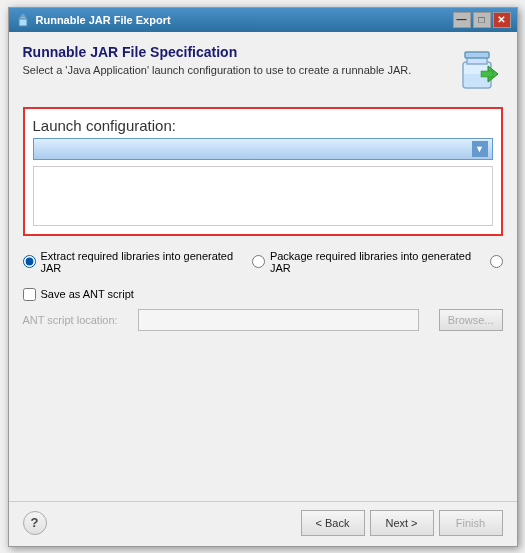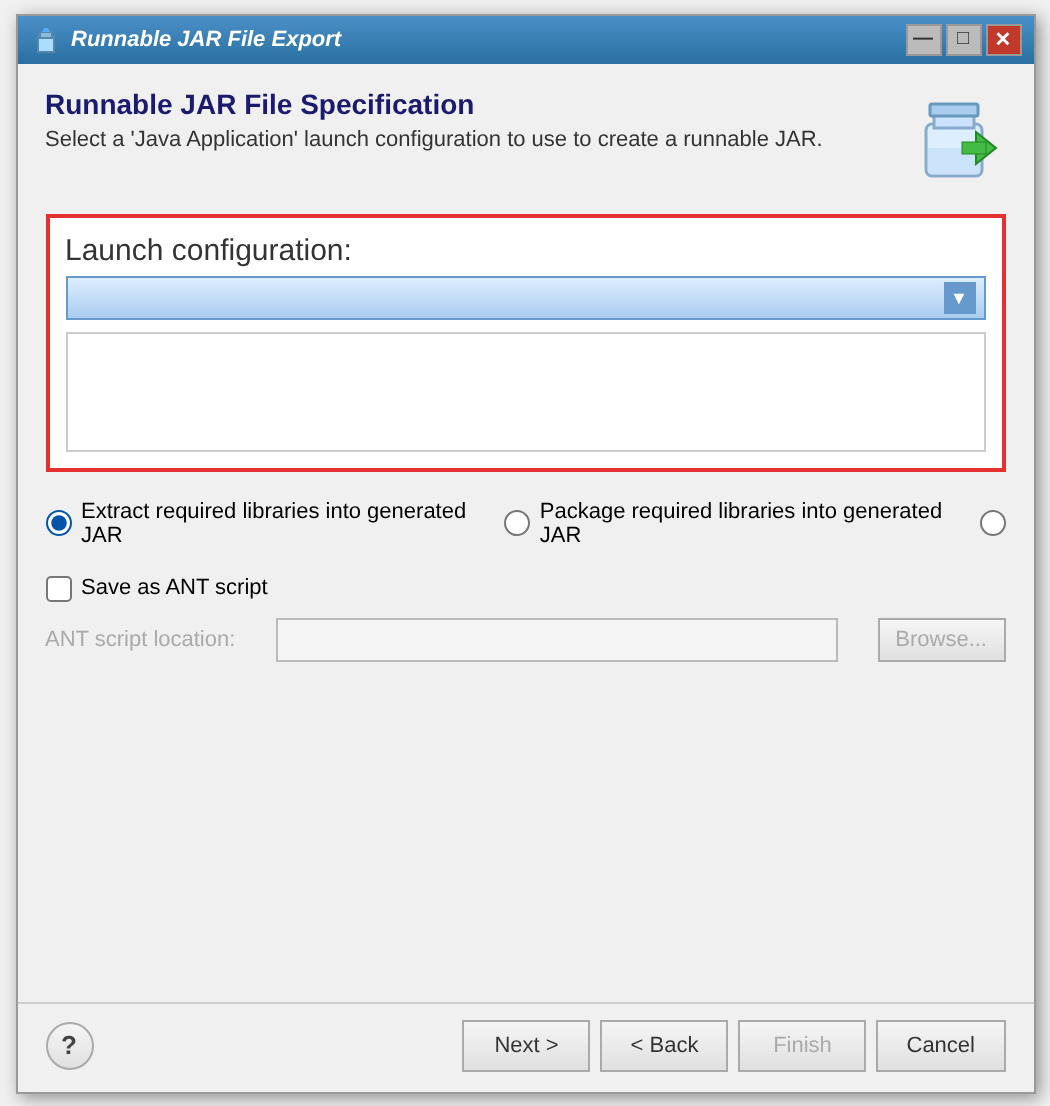--- a/index.html
+++ b/index.html
@@ -46,21 +46,20 @@
       height: 16px;
       display: flex;
       align-items: center;
       justify-content: center;
     }
 
     .title-bar-text {
       color: white;
       font-size: 11px;
       font-weight: bold;
-      font-style: italic;
     }
 
     .title-bar-buttons {
       display: flex;
       gap: 2px;
     }
 
     .title-btn {
       width: 18px;
       height: 16px;
@@ -366,19 +365,18 @@
     </div>
 
     <div class="spacer"></div>
   </div>
 
   <div class="footer">
     <div class="footer-left">
       <button class="help-btn">?</button>
     </div>
     <div class="footer-right">
+      <button class="footer-btn">&lt; Back</button>
       <button class="footer-btn">Next &gt;</button>
-      <button class="footer-btn">&lt; Back</button>
       <button class="footer-btn disabled" disabled="">Finish</button>
-      <button class="footer-btn">Cancel</button>
     </div>
   </div>
 </div>
 
 </body></html>

